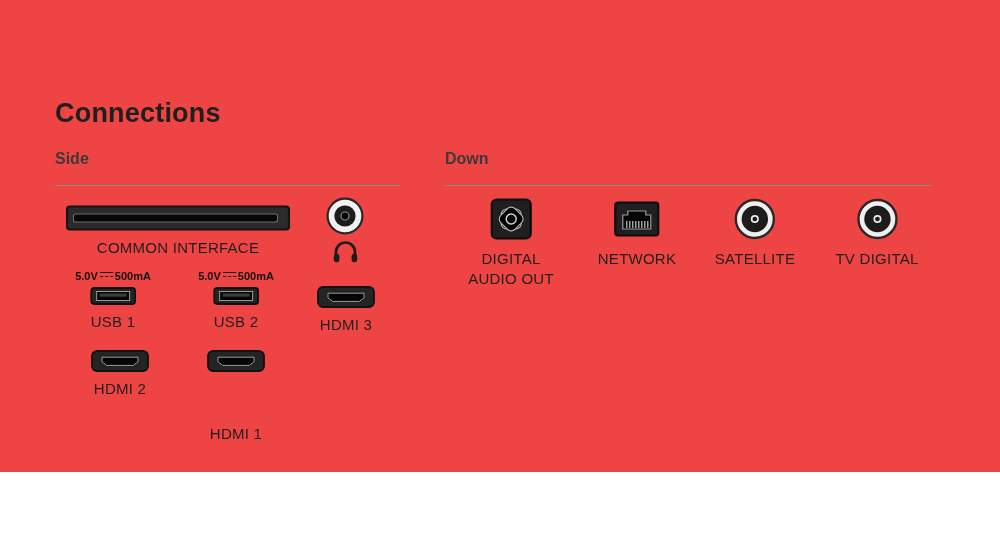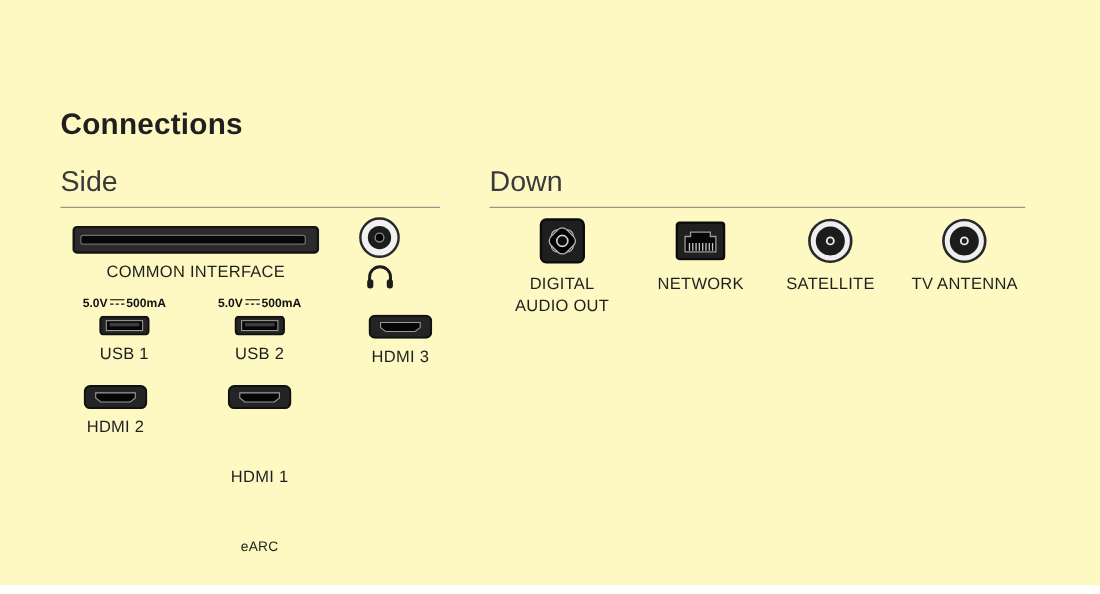--- a/index.html
+++ b/index.html
@@ -4,41 +4,41 @@
 <style>
   html, body {
     margin: 0;
     padding: 0;
     background: #ffffff;
     font-family: "Liberation Sans", sans-serif;
   }
   .canvas {
     position: relative;
     width: 1000px;
-    height: 532px;
-    background: #fef9c3;
+    height: 472px;
+    background: #ef4444;
     overflow: hidden;
   }
   .title {
     position: absolute;
     left: 55px;
     top: 98px;
     margin: 0;
     font-size: 27px;
     font-weight: 600;
     color: #1f1f1f;
     letter-spacing: 0.2px;
   }
   .section-header {
     position: absolute;
     top: 150px;
     border-bottom: 1px solid #8a8a8a;
-    padding-bottom: 7px;
-    font-size: 26px;
-    font-weight: 400;
+    padding-bottom: 17px;
+    font-size: 16px;
+    font-weight: 700;
     color: #3a3a3a;
   }
   .side-header { left: 55px; width: 345px; }
   .down-header { left: 445px; width: 487px; }
 
   .port-group {
     position: absolute;
     display: flex;
     flex-direction: column;
     align-items: center;
@@ -151,29 +151,29 @@
       <span>500mA</span>
     </div>
     <svg width="46" height="18" viewBox="0 0 46 18">
       <rect x="1" y="1" width="44" height="16" rx="3" fill="#242424" stroke="#101010" stroke-width="1.8"></rect>
       <rect x="6.5" y="4.5" width="33" height="9" fill="#050505" stroke="#9a9a9a" stroke-width="1"></rect>
       <rect x="9.5" y="6.5" width="27" height="3.2" fill="#3c3c3c"></rect>
     </svg>
     <div class="port-label">USB 2</div>
   </div>
 
-  <div class="port-group" style="left:364px; top:286px;">
+  <div class="port-group" style="left:346px; top:286px;">
     <svg width="58" height="22" viewBox="0 0 58 22">
       <rect x="1" y="1" width="56" height="20" rx="5" fill="#242424" stroke="#101010" stroke-width="1.8"></rect>
       <path d="M11 7.2 h36 v4.6 l-4.6 3.6 h-26.8 L11 11.8 z" fill="#050505" stroke="#9a9a9a" stroke-width="1"></path>
     </svg>
     <div class="port-label">HDMI 3</div>
   </div>
 
-  <div class="port-group" style="left:105px; top:350px;justify-content:space-between;">
+  <div class="port-group" style="left:120px; top:350px;justify-content:space-between;">
     <svg width="58" height="22" viewBox="0 0 58 22">
       <rect x="1" y="1" width="56" height="20" rx="5" fill="#242424" stroke="#101010" stroke-width="1.8"></rect>
       <path d="M11 7.2 h36 v4.6 l-4.6 3.6 h-26.8 L11 11.8 z" fill="#050505" stroke="#9a9a9a" stroke-width="1"></path>
     </svg>
     <div class="port-label">HDMI 2</div>
   </div>
 
   <div class="port-group" style="left:236px; top:350px;gap:45px;">
     <svg width="58" height="22" viewBox="0 0 58 22">
       <rect x="1" y="1" width="56" height="20" rx="5" fill="#242424" stroke="#101010" stroke-width="1.8"></rect>
@@ -230,16 +230,16 @@
   </div>
 
   <div class="port-group" style="left:877px; top:196px;">
     <div class="icon-wrap">
       <svg width="42" height="42" viewBox="0 0 42 42">
         <circle cx="21" cy="21" r="19" fill="#efefef" stroke="#282828" stroke-width="2.4"></circle>
         <circle cx="21" cy="21" r="13.2" fill="#1c1c1c"></circle>
         <circle cx="21" cy="21" r="3.2" fill="none" stroke="#e9e9e9" stroke-width="1.7"></circle>
       </svg>
     </div>
-    <div class="port-label">TV ANTENNA</div>
+    <div class="port-label">TV DIGITAL</div>
   </div>
 
 </div>
 
 </body></html>

